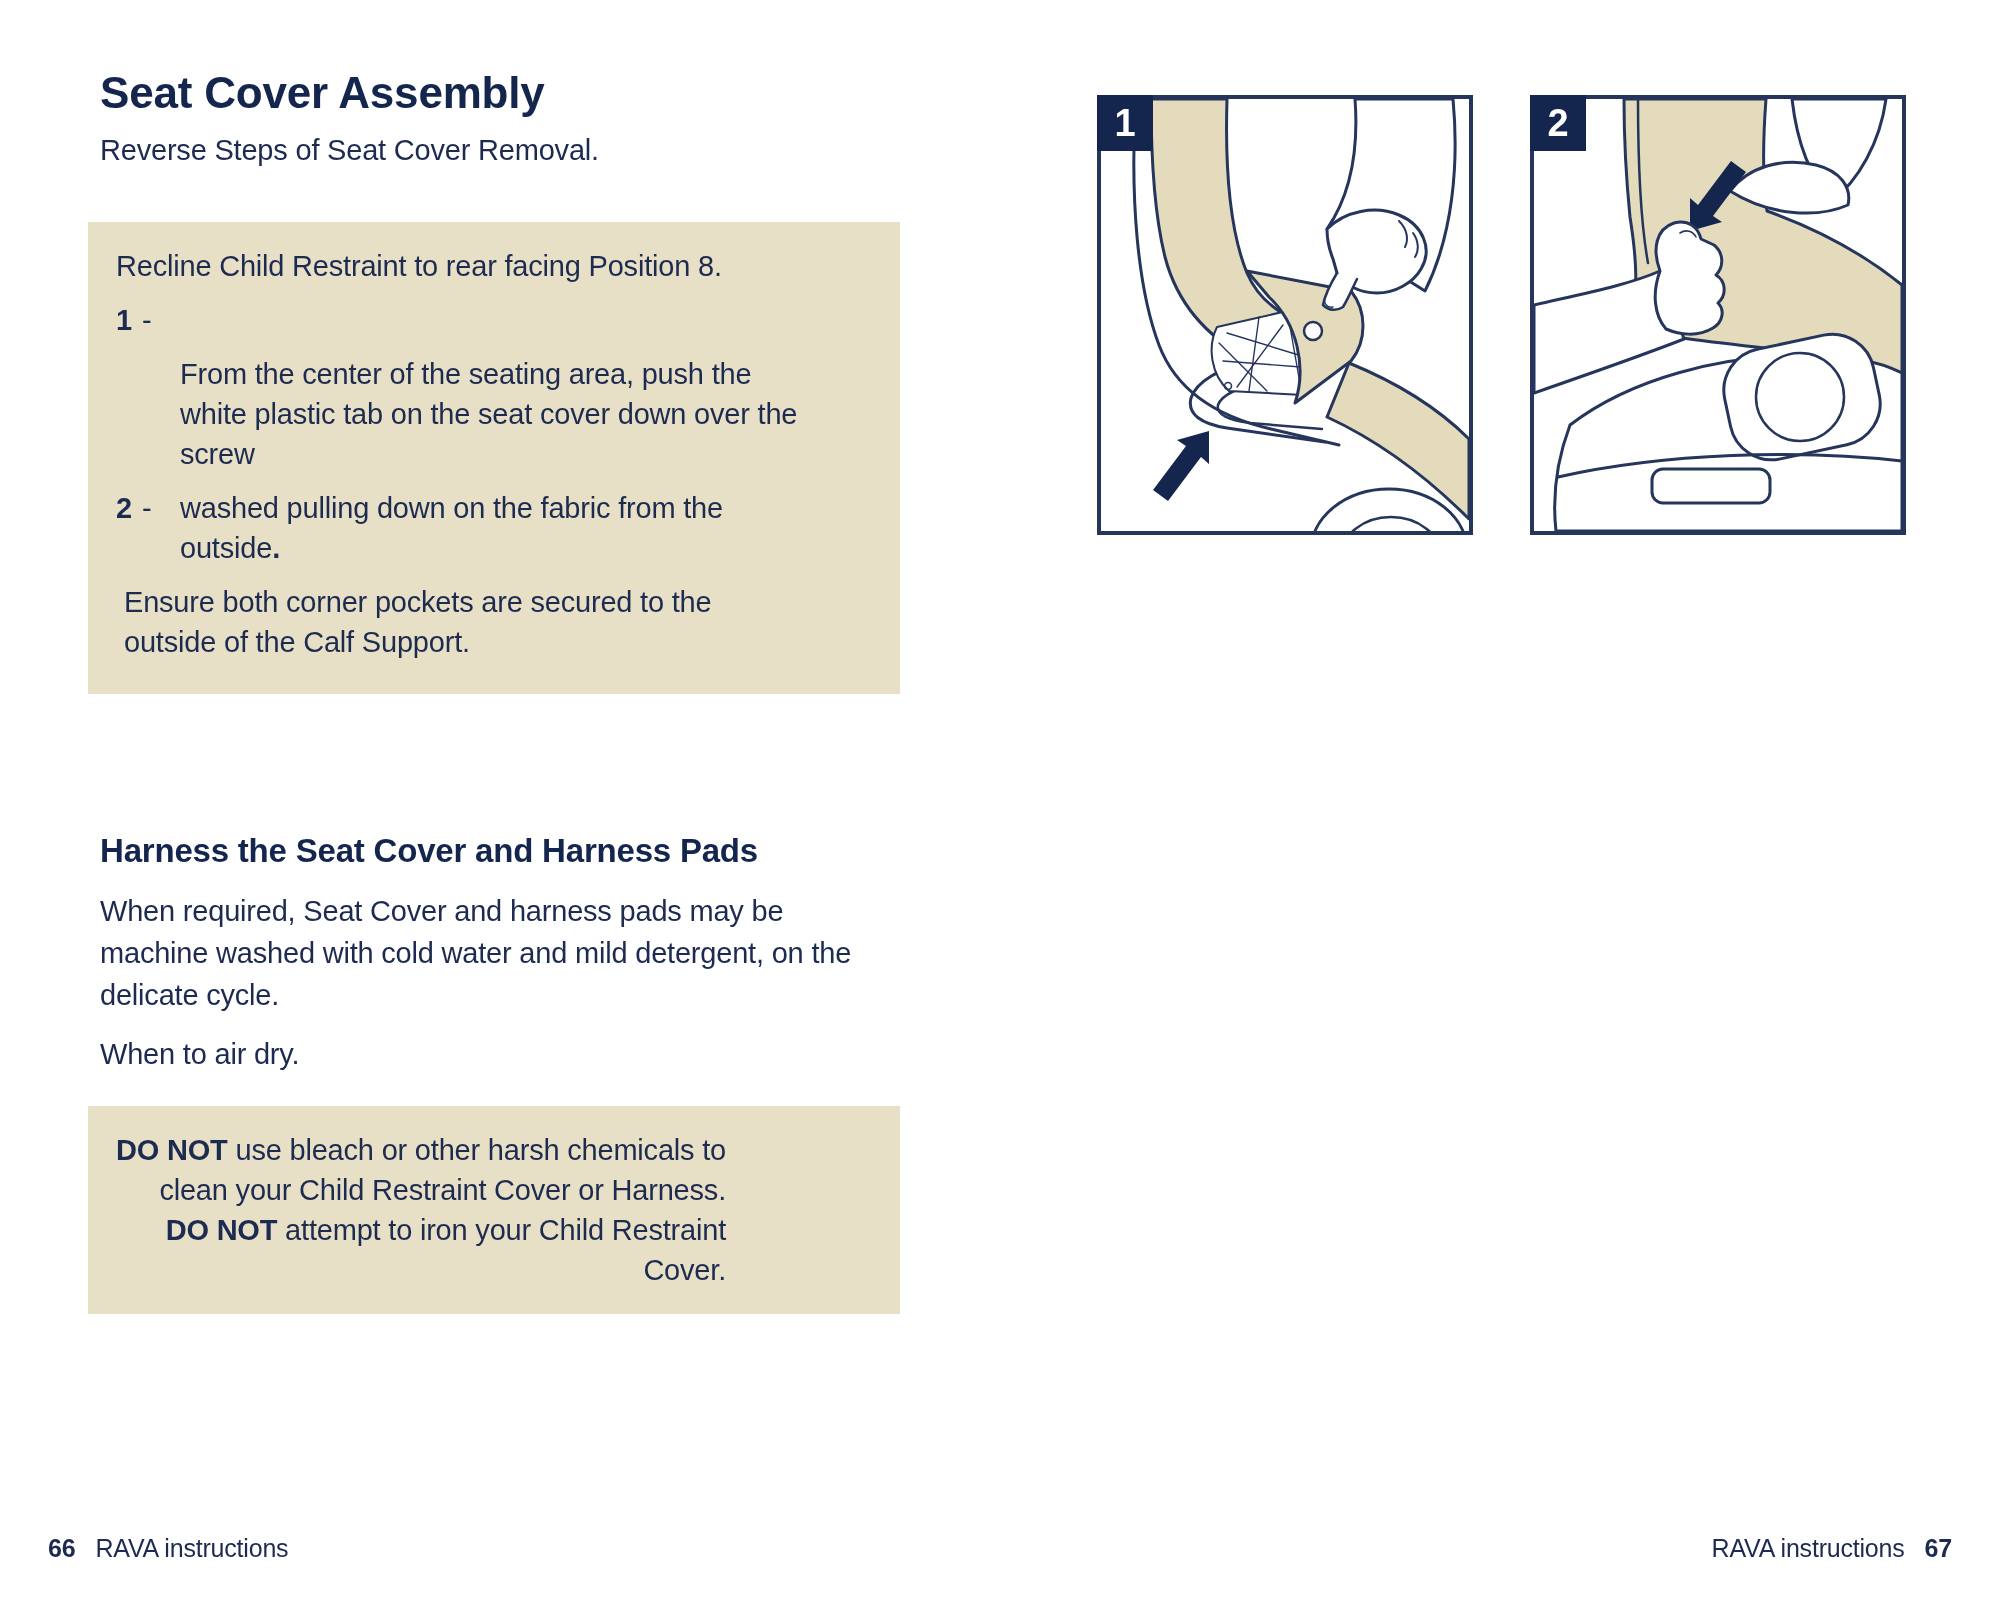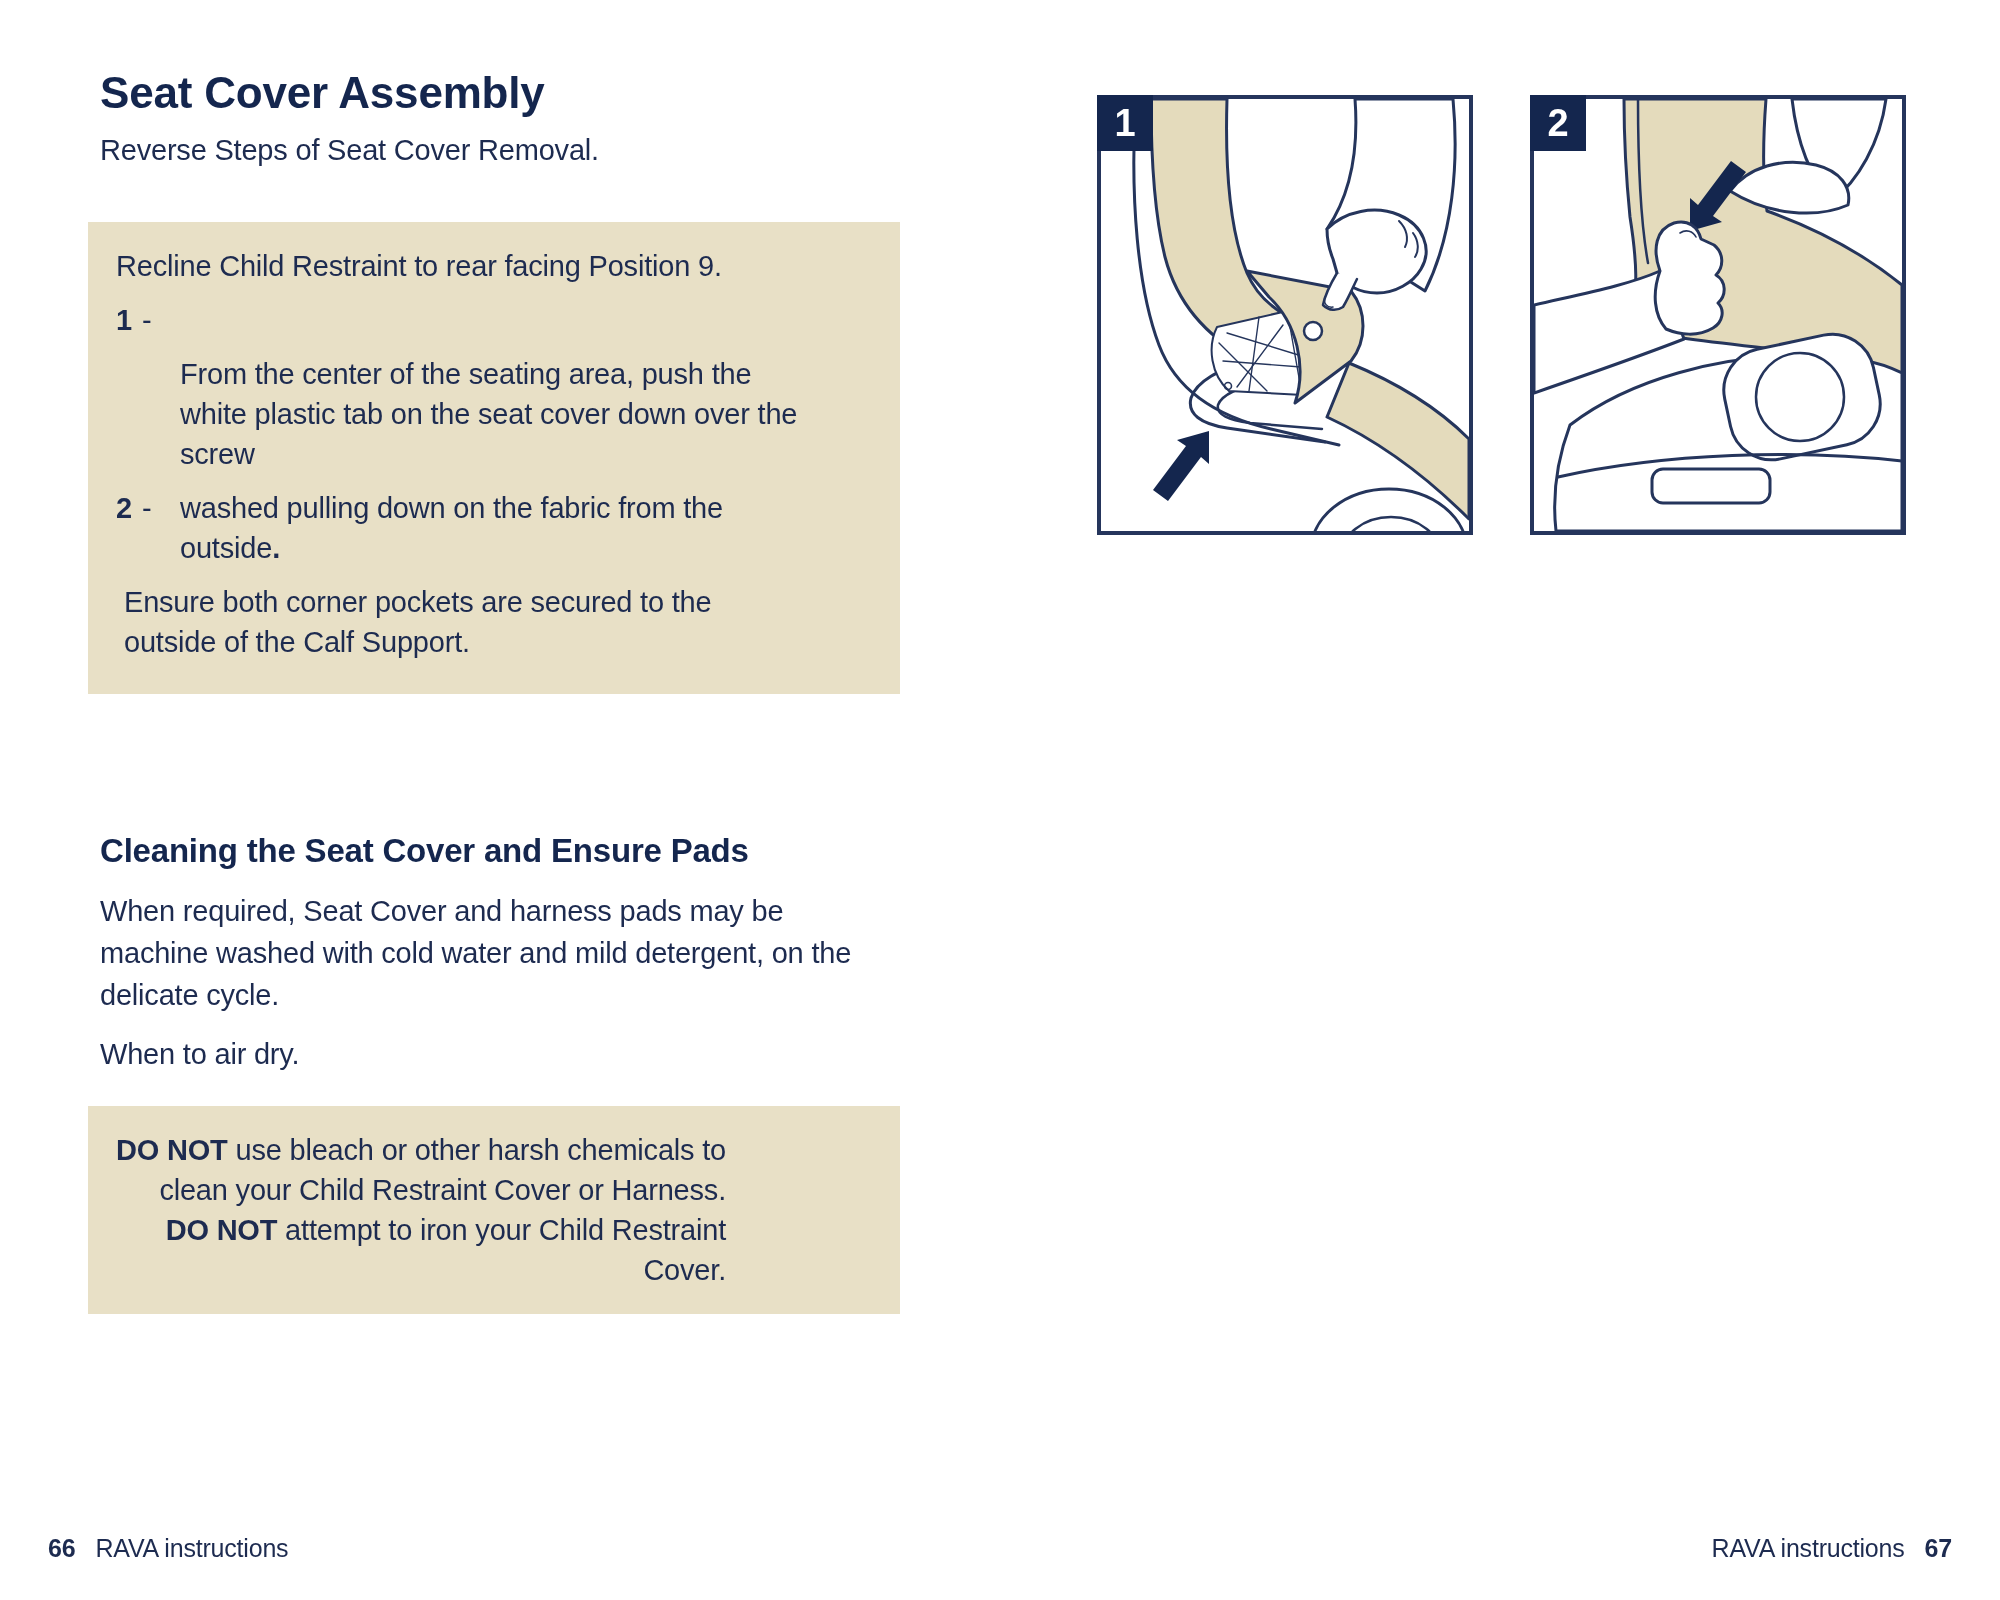--- a/index.html
+++ b/index.html
@@ -50,37 +50,37 @@
 </style>
 </head>
 <body>
 
 <div class="page">
 
   <div class="h1">Seat Cover Assembly</div>
   <div class="intro">Reverse Steps of Seat Cover Removal.</div>
 
   <div class="panel panel-assembly">
-    <p class="lead">Recline Child Restraint to rear facing Position 9.</p>
+    <p class="lead">Recline Child Restraint to rear facing Position 8.</p>
 
     <div class="step">
       <span class="marker"><b>1</b><span class="dash">-</span></span>
     </div>
 
     <p class="cont">From the center of the seating area, push the white plastic tab on the seat cover down over the screw</p>
 
     <div class="step">
       <span class="marker"><b>2</b><span class="dash">-</span></span>
       <span class="step-text"><span>washed pulling down on the fabric from the outside</span><b>.</b></span>
     </div>
 
     <p class="note">Ensure both corner pockets are secured to the outside of the Calf Support.</p>
   </div>
 
-  <div class="h2">Cleaning the Seat Cover and Ensure Pads</div>
+  <div class="h2">Harness the Seat Cover and Harness Pads</div>
   <div class="para1">When required, Seat Cover and harness pads may be machine washed with cold water and mild detergent, on the delicate cycle.</div>
   <div class="para2">When to air dry.</div>
 
   <div class="panel panel-warning">
     <p class="warning-text"><b>DO NOT</b><span> use bleach or other harsh chemicals to clean your Child Restraint Cover or Harness. </span><b>DO NOT</b><span> attempt to iron your Child Restraint Cover.</span></p>
   </div>
 
   <div class="figure figure-1">
     <div class="badge">1</div>
     <svg viewBox="0 0 368 432">

